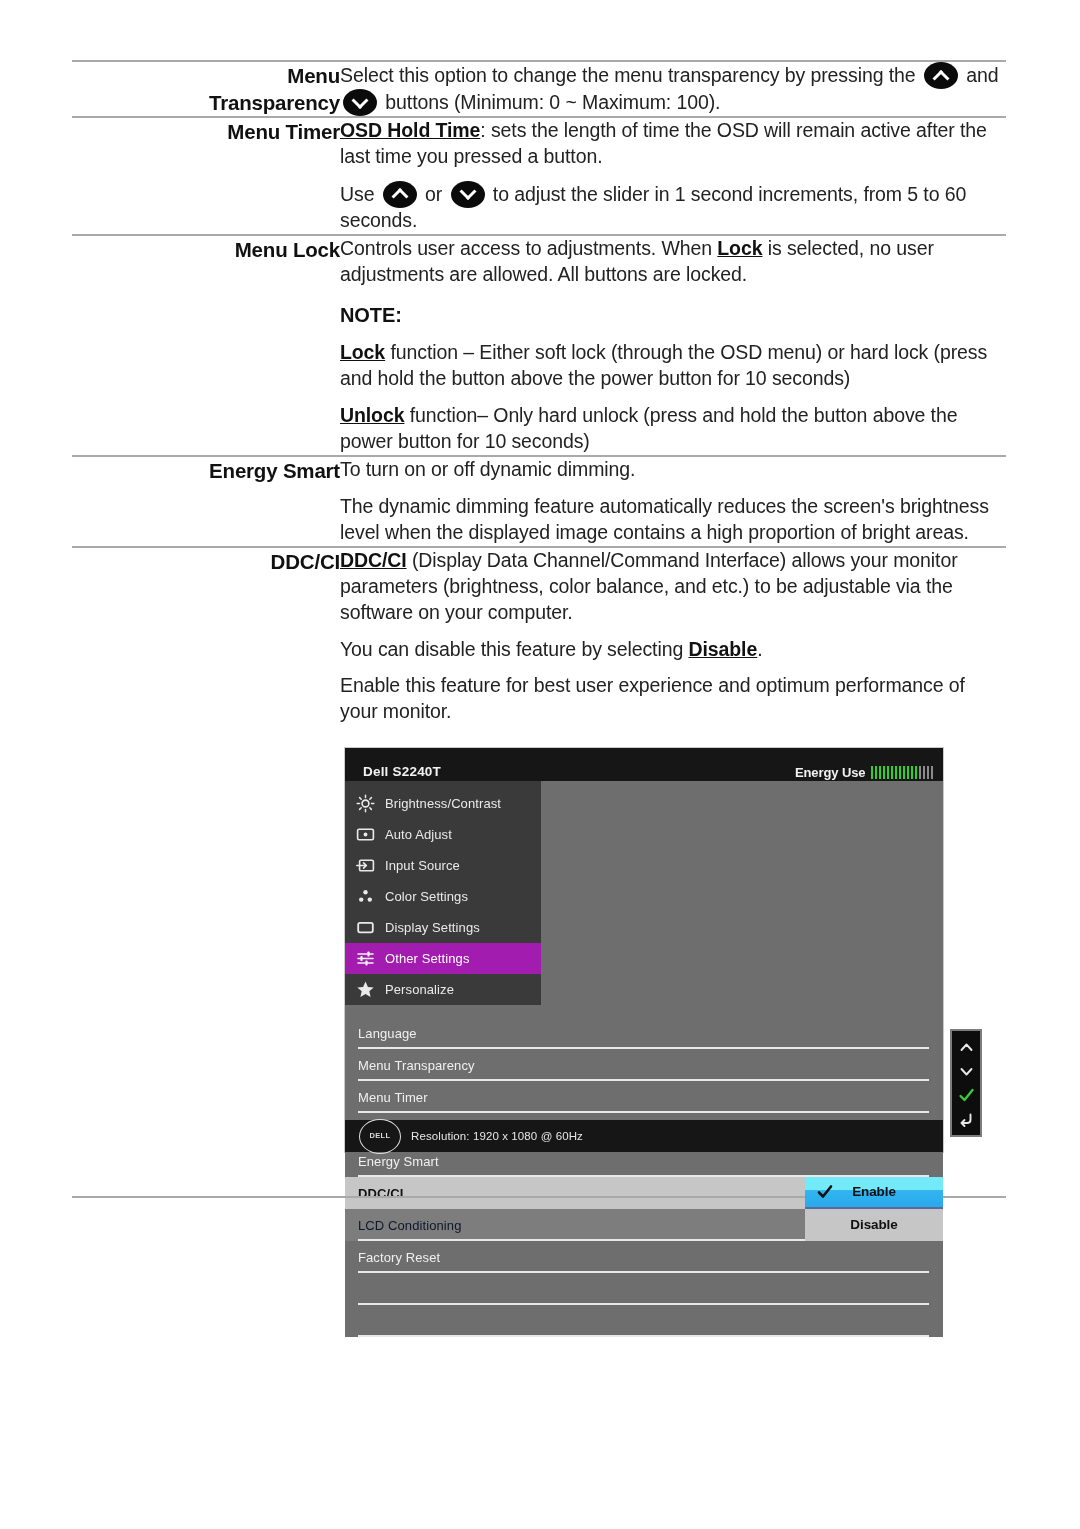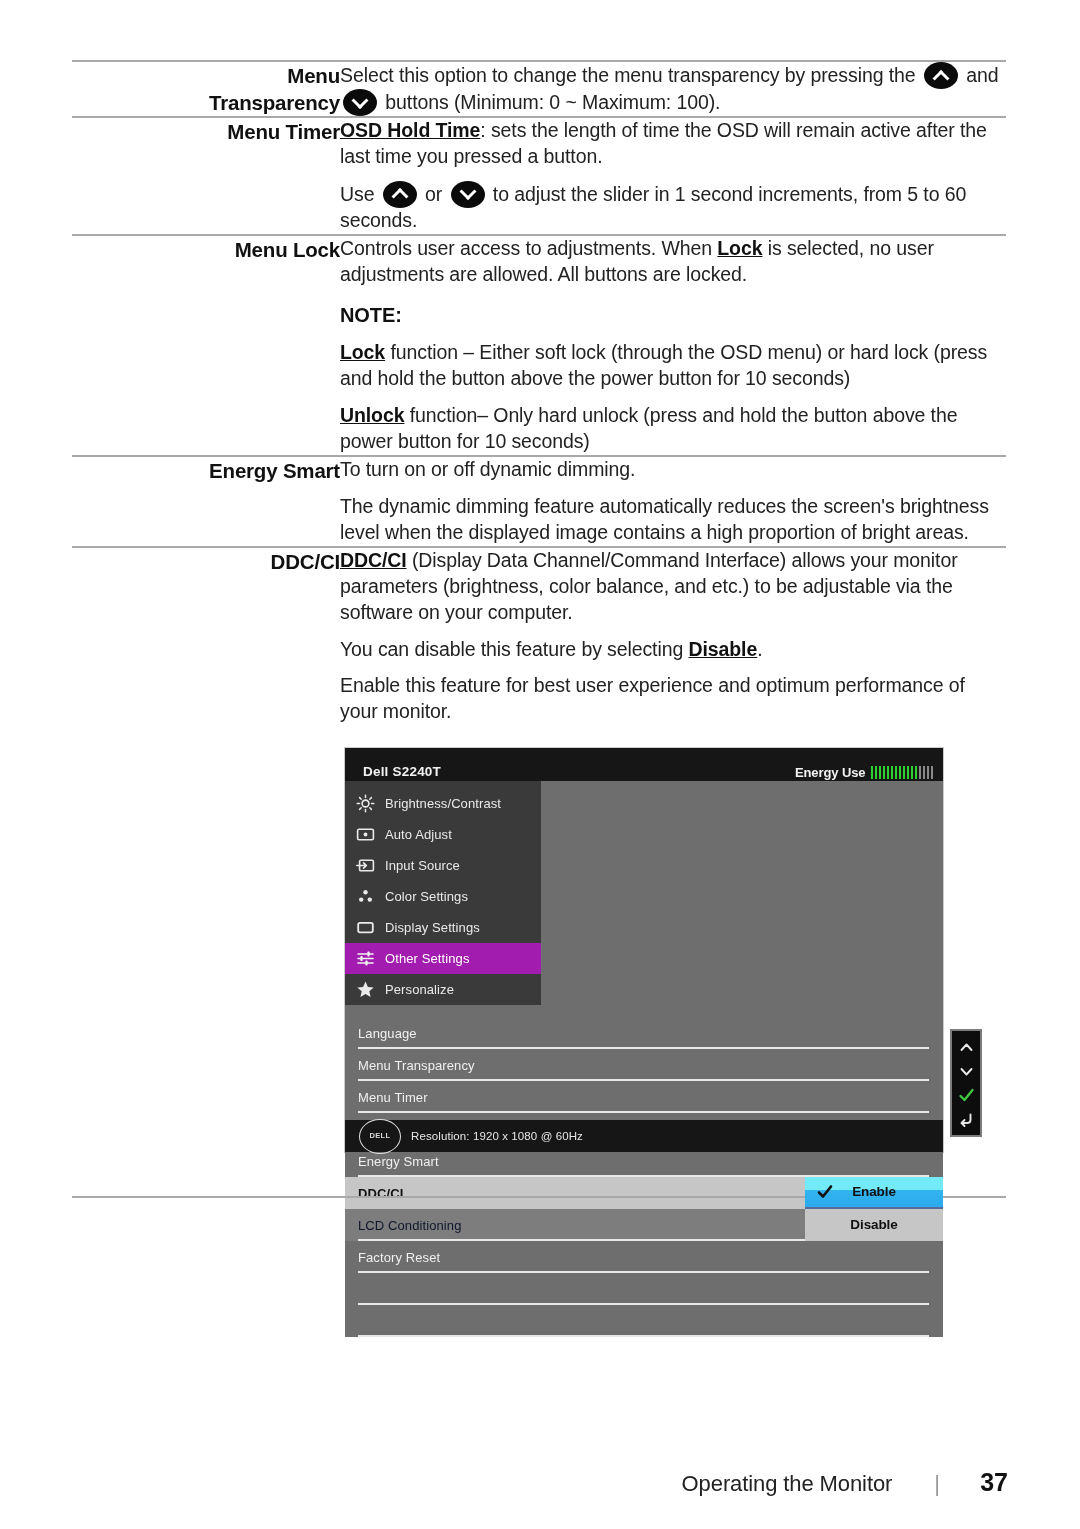--- a/index.html
+++ b/index.html
@@ -573,19 +573,14 @@
           </div>
 
         </td>
       </tr>
 
     </tbody>
   </table>
 
   <div class="bottom-rule"></div>
 
-  <div class="page-footer">
-    <span class="footer-title">Operating the Monitor</span>
-    <span class="footer-sep">|</span>
-    <span class="footer-page">37</span>
-  </div>
 
 </div>
 
 </body></html>

